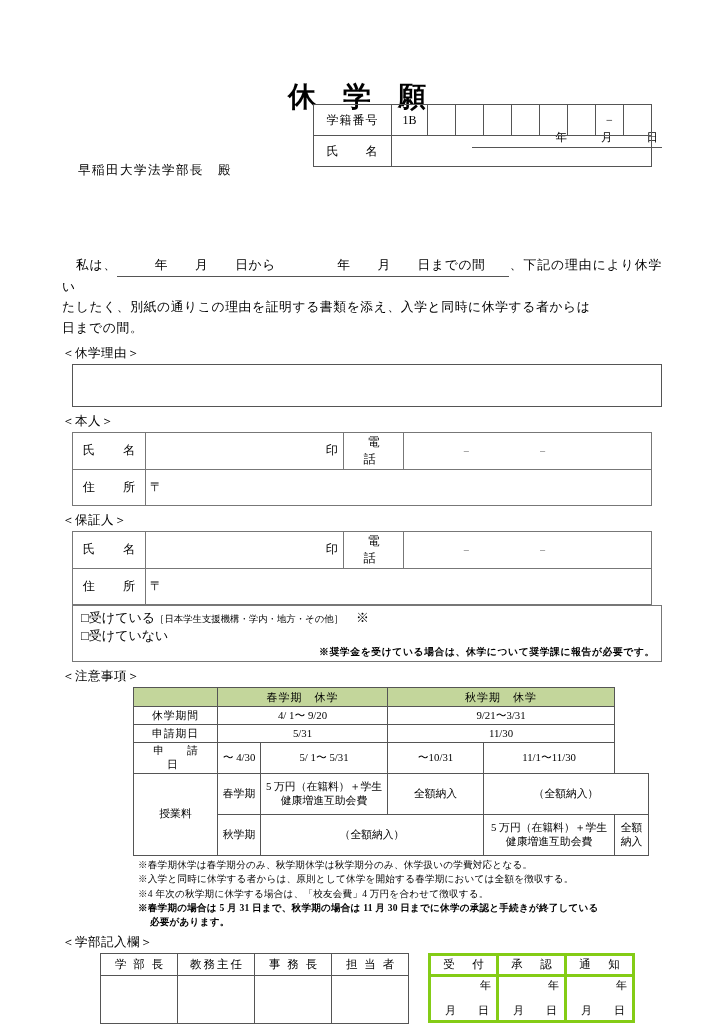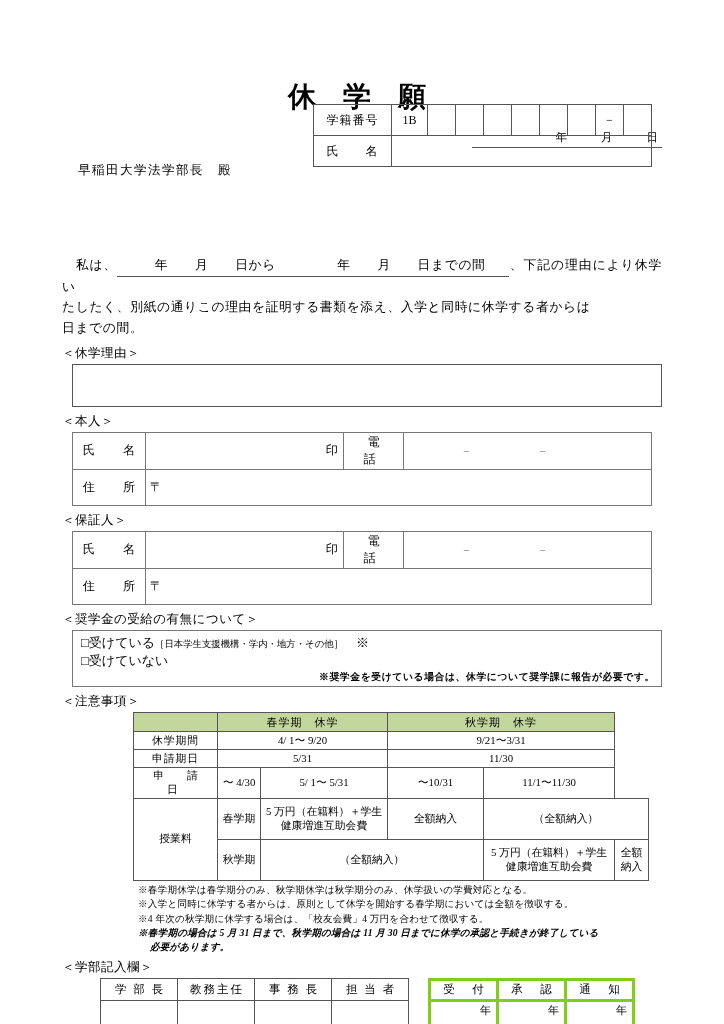--- a/index.html
+++ b/index.html
@@ -125,21 +125,21 @@
   td.n-rowlab { width: 84px; height: 18px; letter-spacing: 1px; }
   td.n-rowlab.sp { letter-spacing: 6px; text-indent: 6px; }
   td.n-sub { width: 43px; line-height: 1.25; }
   td.n-fee-lab { width: 41px; }
 
   
   .footnotes {
     margin: 2px 0 0 138px; font-size: 9.6px; line-height: 1.5;
     letter-spacing: 0.2px; width: 520px;
   }
-  .footnotes .bold { font-weight: bold; font-style: italic; }
+  .footnotes .bold { font-weight: bold; }
   .footnotes .indent { padding-left: 12px; }
 
   
   .admin-row { position: relative; margin-top: 2px; height: 80px; }
   table.admin-left {
     position: absolute; left: 100px; top: 0; border-collapse: collapse;
   }
   table.admin-left td {
     border: 1px solid #555; width: 77px; text-align: center;
     font-size: 11.5px; height: 22px; letter-spacing: 2px; text-indent: 2px;
@@ -244,21 +244,20 @@
         </div>
       </td>
     </tr>
     <tr>
       <td class="p-label">住　所</td>
       <td class="p-addr" colspan="3">〒</td>
     </tr>
   </tbody>
     </table>
 
-  <div class="sec-head">＜奨学金の受給の有無について＞</div>
   <div class="scholar-box">
     <div class="chk"><span>□受けている</span><span class="small-bracket">［日本学生支援機構・学内・地方・その他］</span>　<span>※</span></div>
     <div class="chk">□受けていない</div>
     <div class="scholar-note">※奨学金を受けている場合は、休学について奨学課に報告が必要です。</div>
   </div>
 
   <div class="sec-head">＜注意事項＞</div>
   <table class="notice">
     <tbody>
         <tr>

